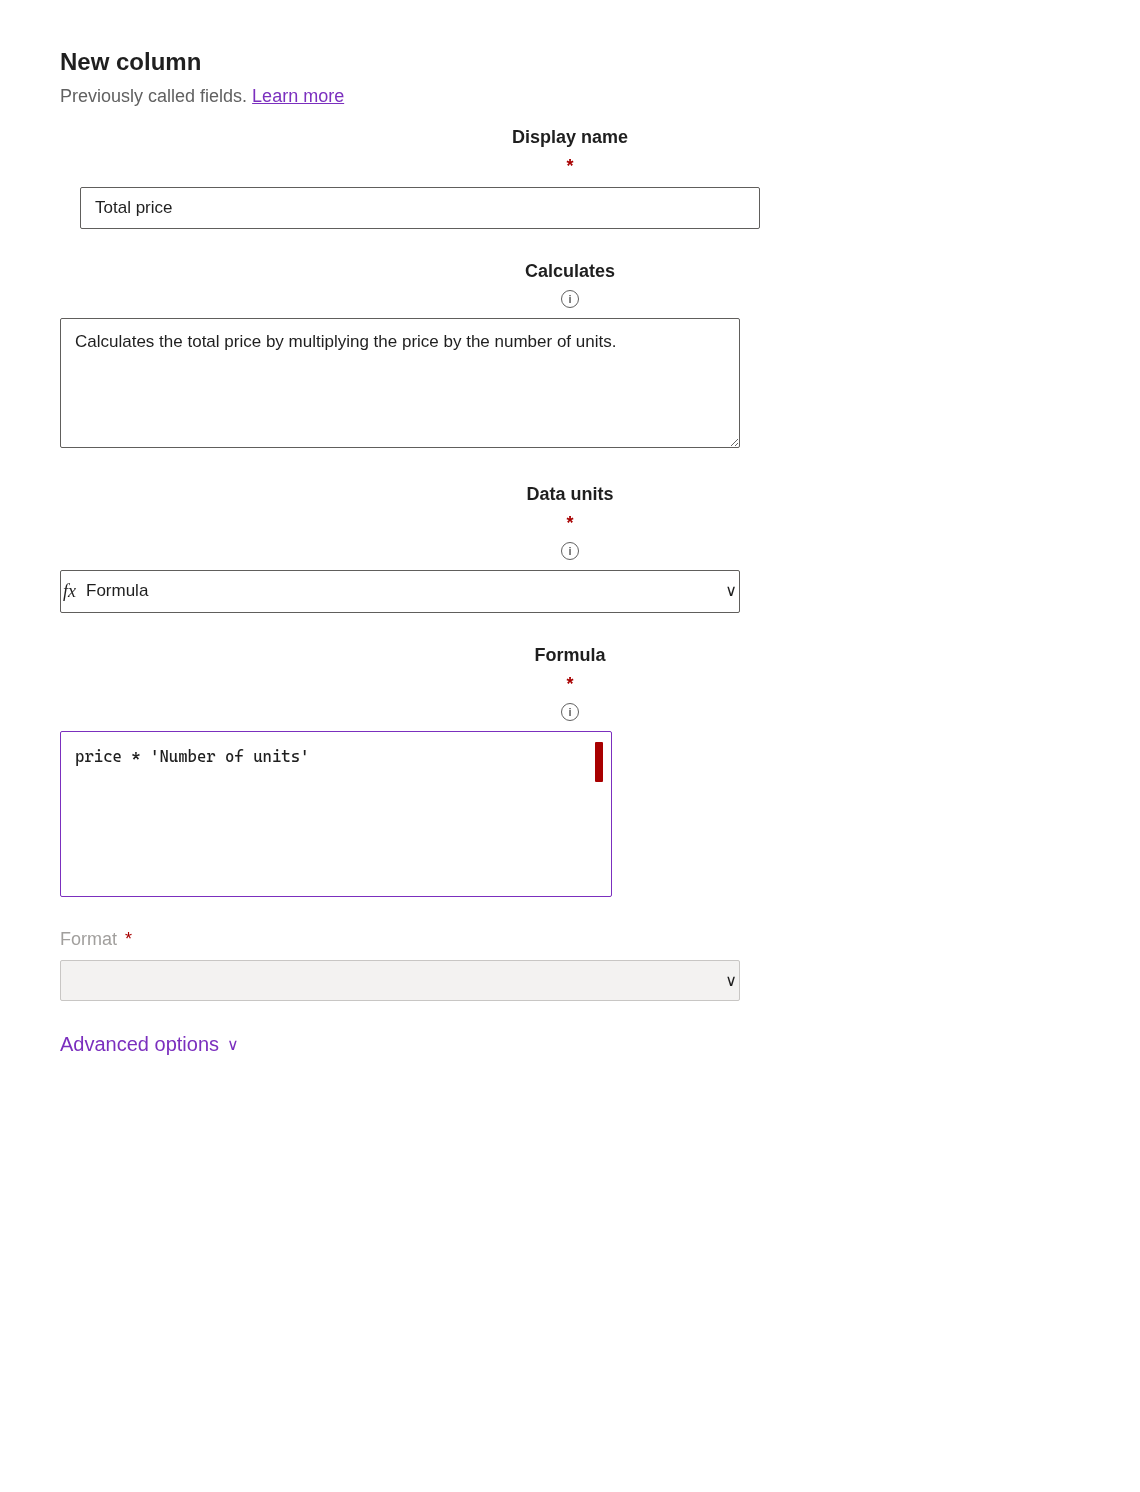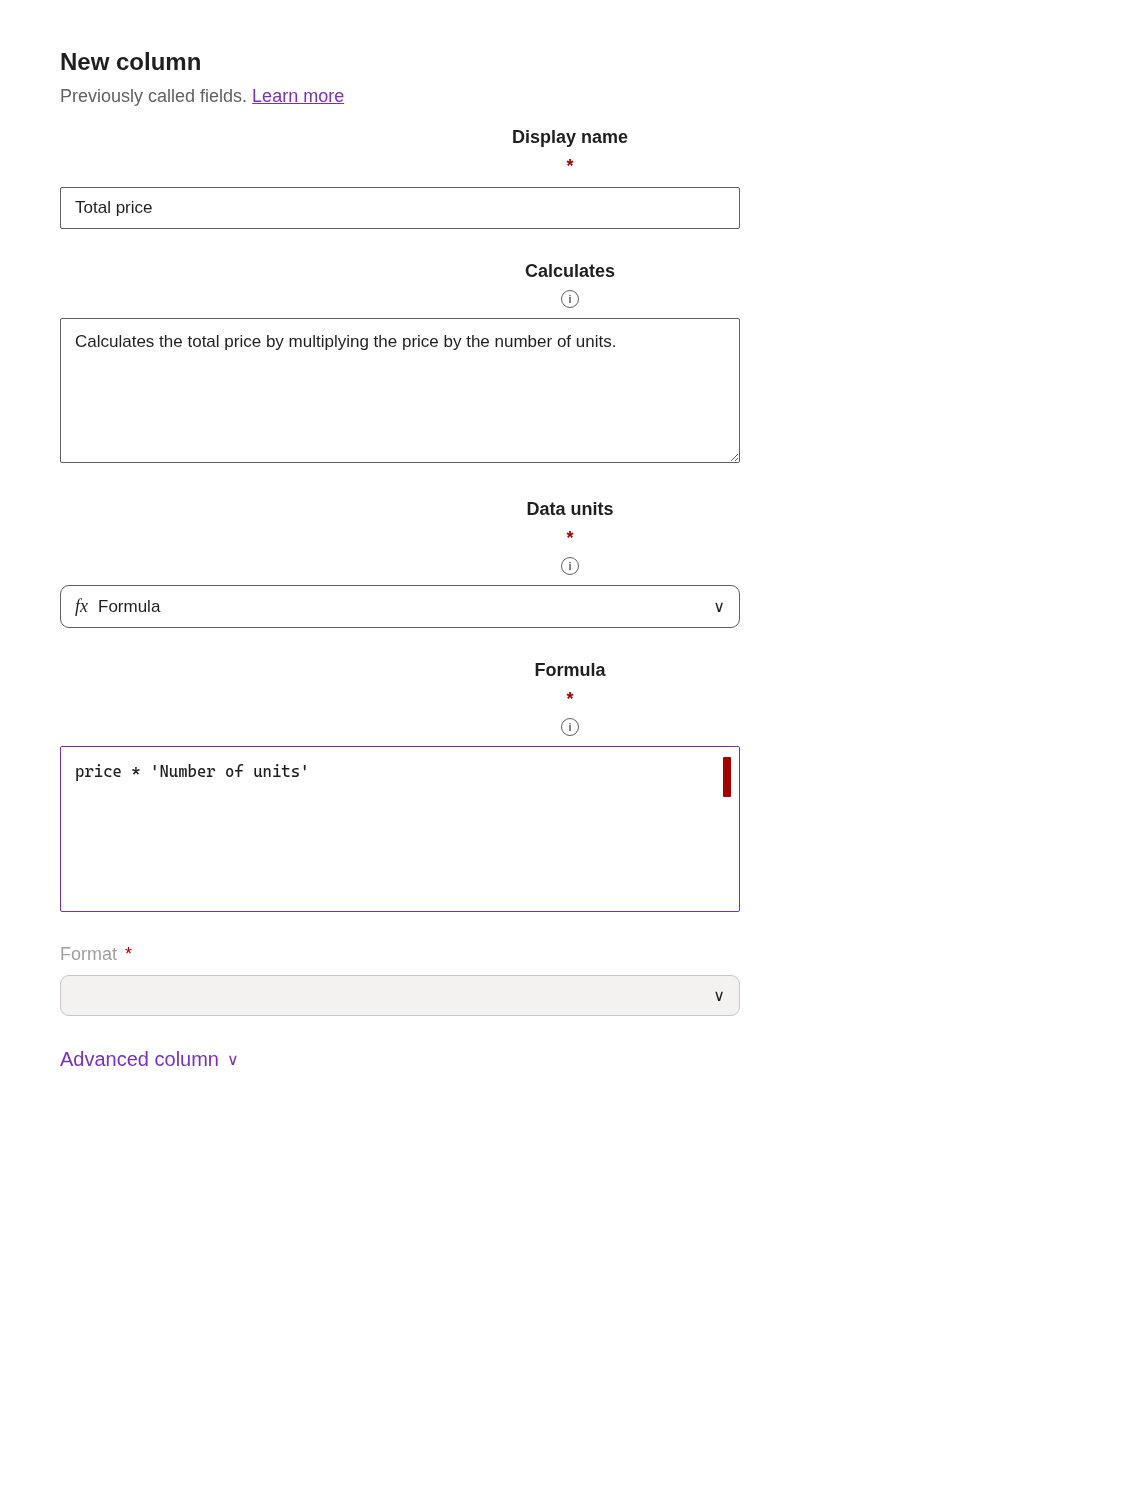--- a/index.html
+++ b/index.html
@@ -74,46 +74,47 @@
     .text-input {
       width: 680px;
       padding: 10px 14px;
       font-size: 17px;
       border: 1.5px solid #605e5c;
       border-radius: 2px;
       color: #1f1f1f;
       background: #ffffff;
       outline: none;
       font-family: inherit;
+      margin-left: 20px;
     }
 
     .textarea-input {
       width: 680px;
-      height: 145px;
+      height: 130px;
       padding: 10px 14px;
       font-size: 17px;
       border: 1.5px solid #605e5c;
       border-radius: 2px;
       color: #1f1f1f;
       background: #ffffff;
       outline: none;
       font-family: inherit;
       resize: vertical;
       line-height: 1.5;
     }
 
     .select-wrapper {
       width: 680px;
       position: relative;
       border: 1.5px solid #605e5c;
-      border-radius: 9px;
-      background: #ffffff;
-      display: flex;
-      align-items: center;
-      padding: 10px 14px;
+      border-radius: 2px;
+      background: #ffffff;
+      display: flex;
+      align-items: flex-start;
+      padding: 10px 2px;
       cursor: pointer;
     }
 
     .select-wrapper .select-icon {
       font-style: italic;
       font-size: 18px;
       font-weight: 500;
       color: #1f1f1f;
       margin-right: 10px;
       font-family: 'Times New Roman', serif;
@@ -133,21 +134,21 @@
     .select-disabled {
       background: #f3f2f1;
       border-color: #c8c6c4;
     }
 
     .select-disabled .select-text {
       color: #a19f9d;
     }
 
     .formula-wrapper {
-      width: 680px;
+      width: 552px;
       position: relative;
       border: 1.5px solid #7b2fbe;
       border-radius: 2px;
       background: #ffffff;
     }
 
     .formula-textarea {
       width: 100%;
       height: 160px;
       padding: 12px 48px 12px 14px;
@@ -260,15 +261,15 @@
     <span>Format</span>
     <span class="required">*</span>
   </div>
   <div class="select-wrapper select-disabled">
     <span class="select-text"></span>
     <span class="chevron-down">∨</span>
   </div>
 </div>
 
 <div class="advanced-options">
-  <span class="advanced-options-text">Advanced column</span>
+  <span class="advanced-options-text">Advanced options</span>
   <span class="advanced-chevron">∨</span>
 </div>
 
 </body></html>

